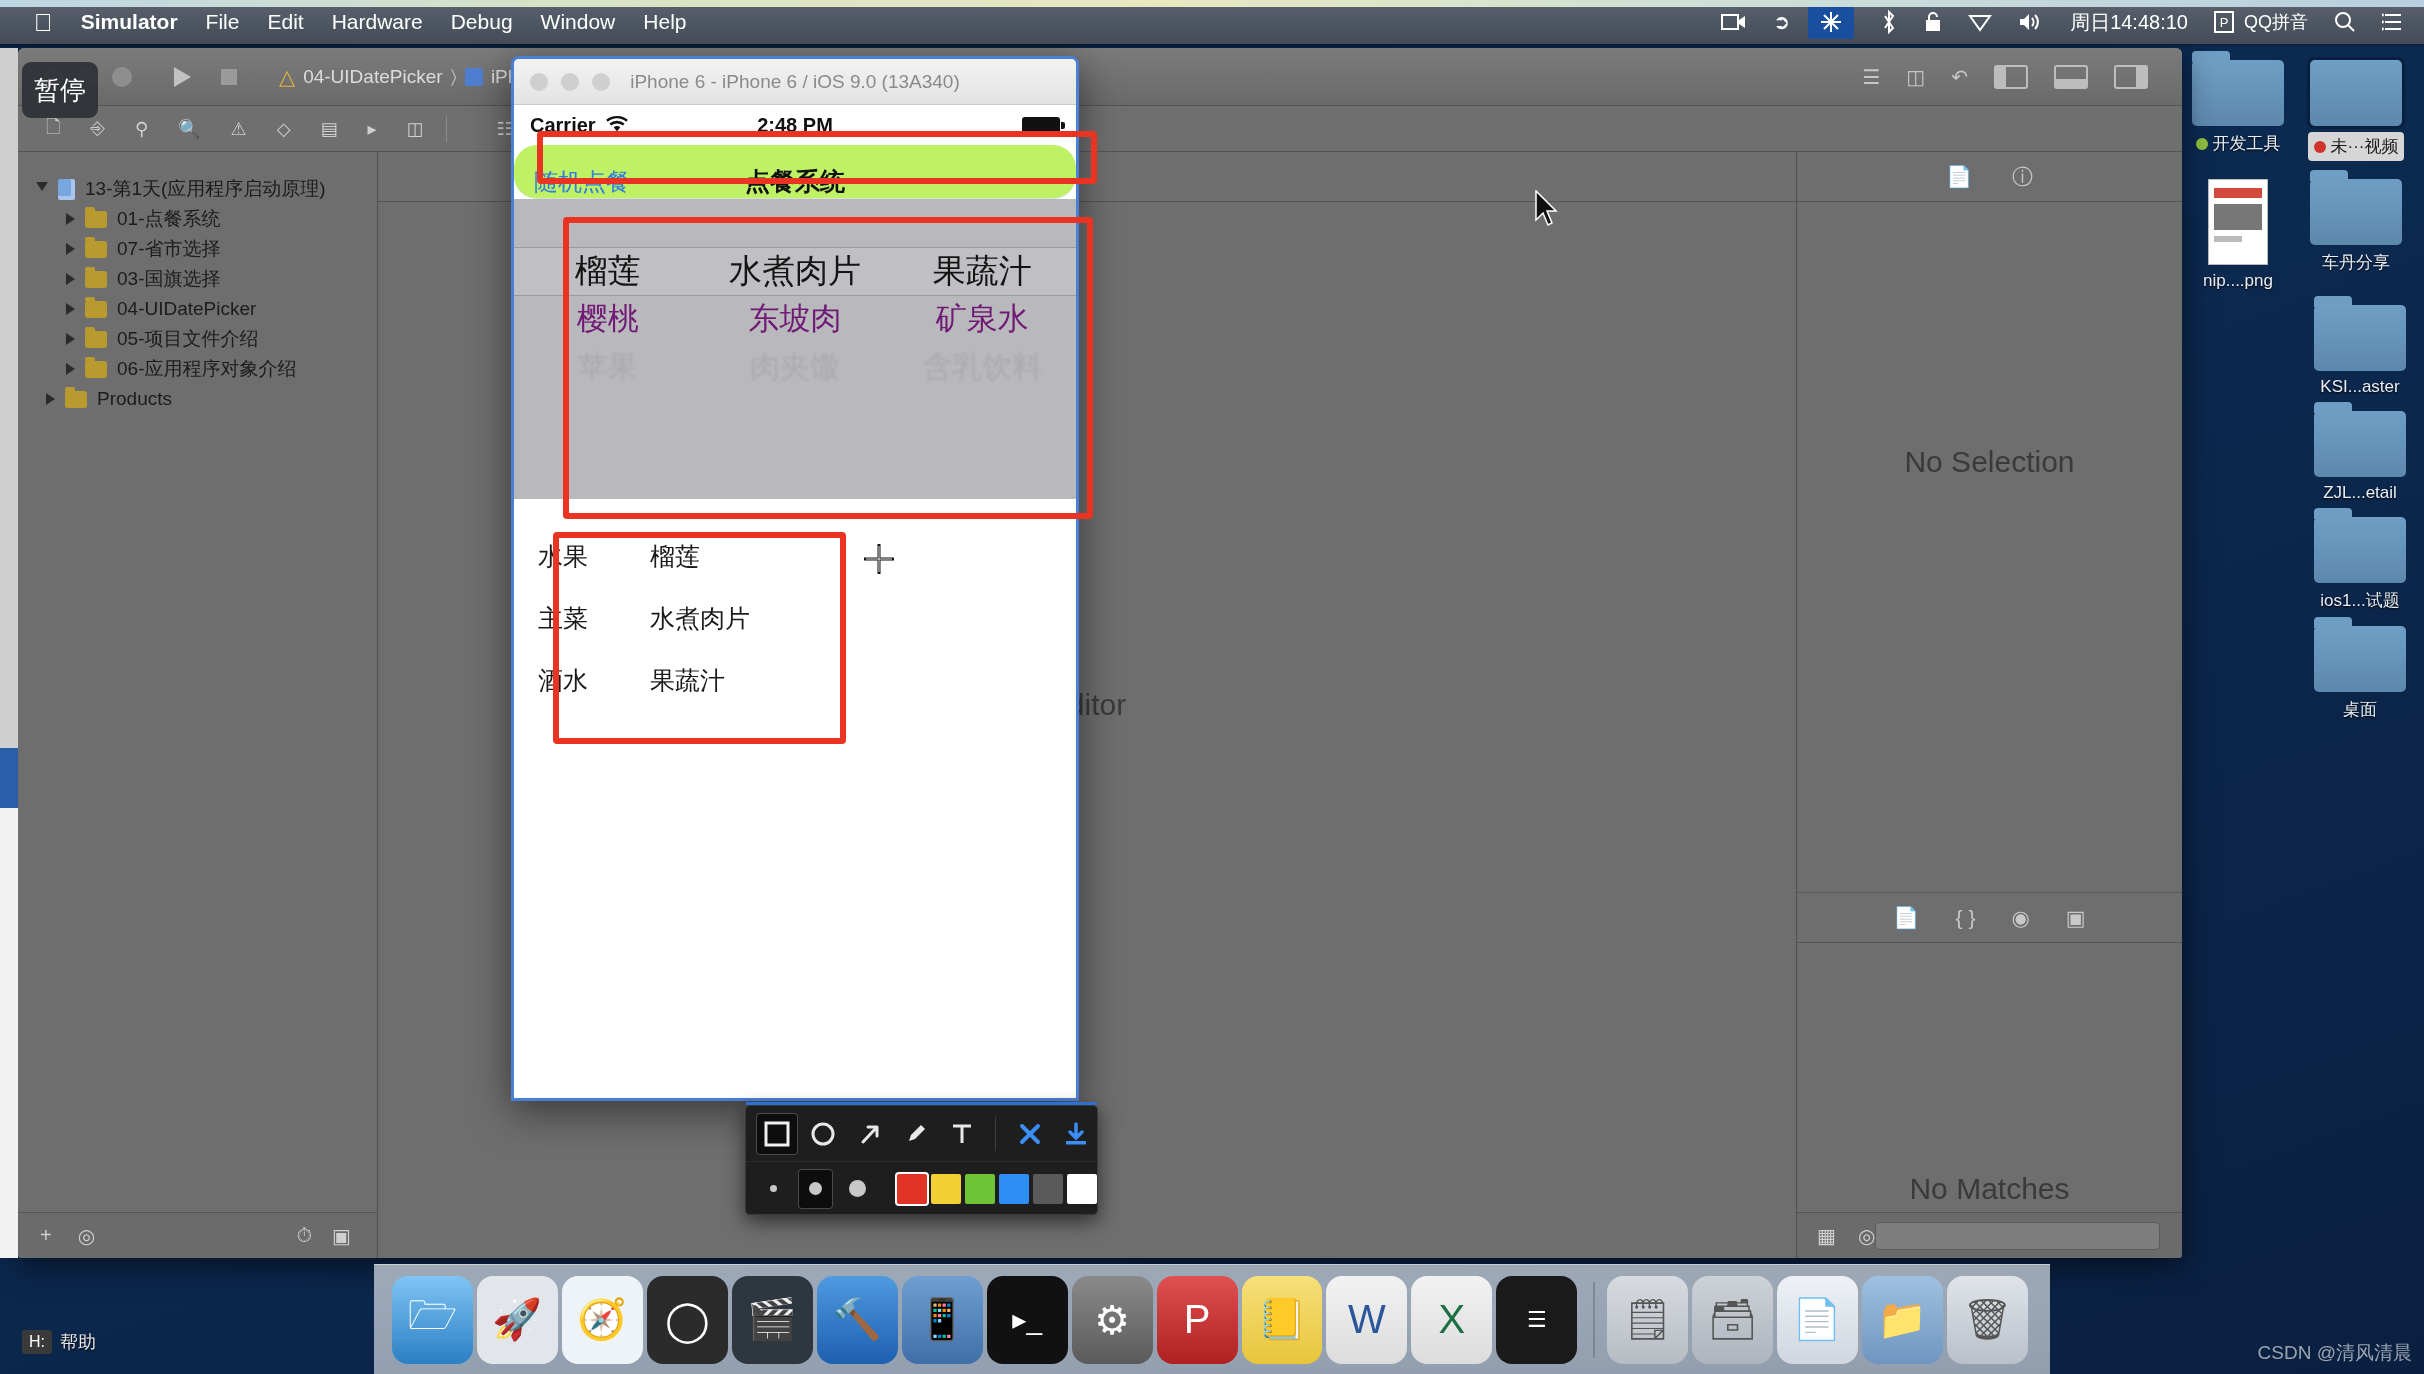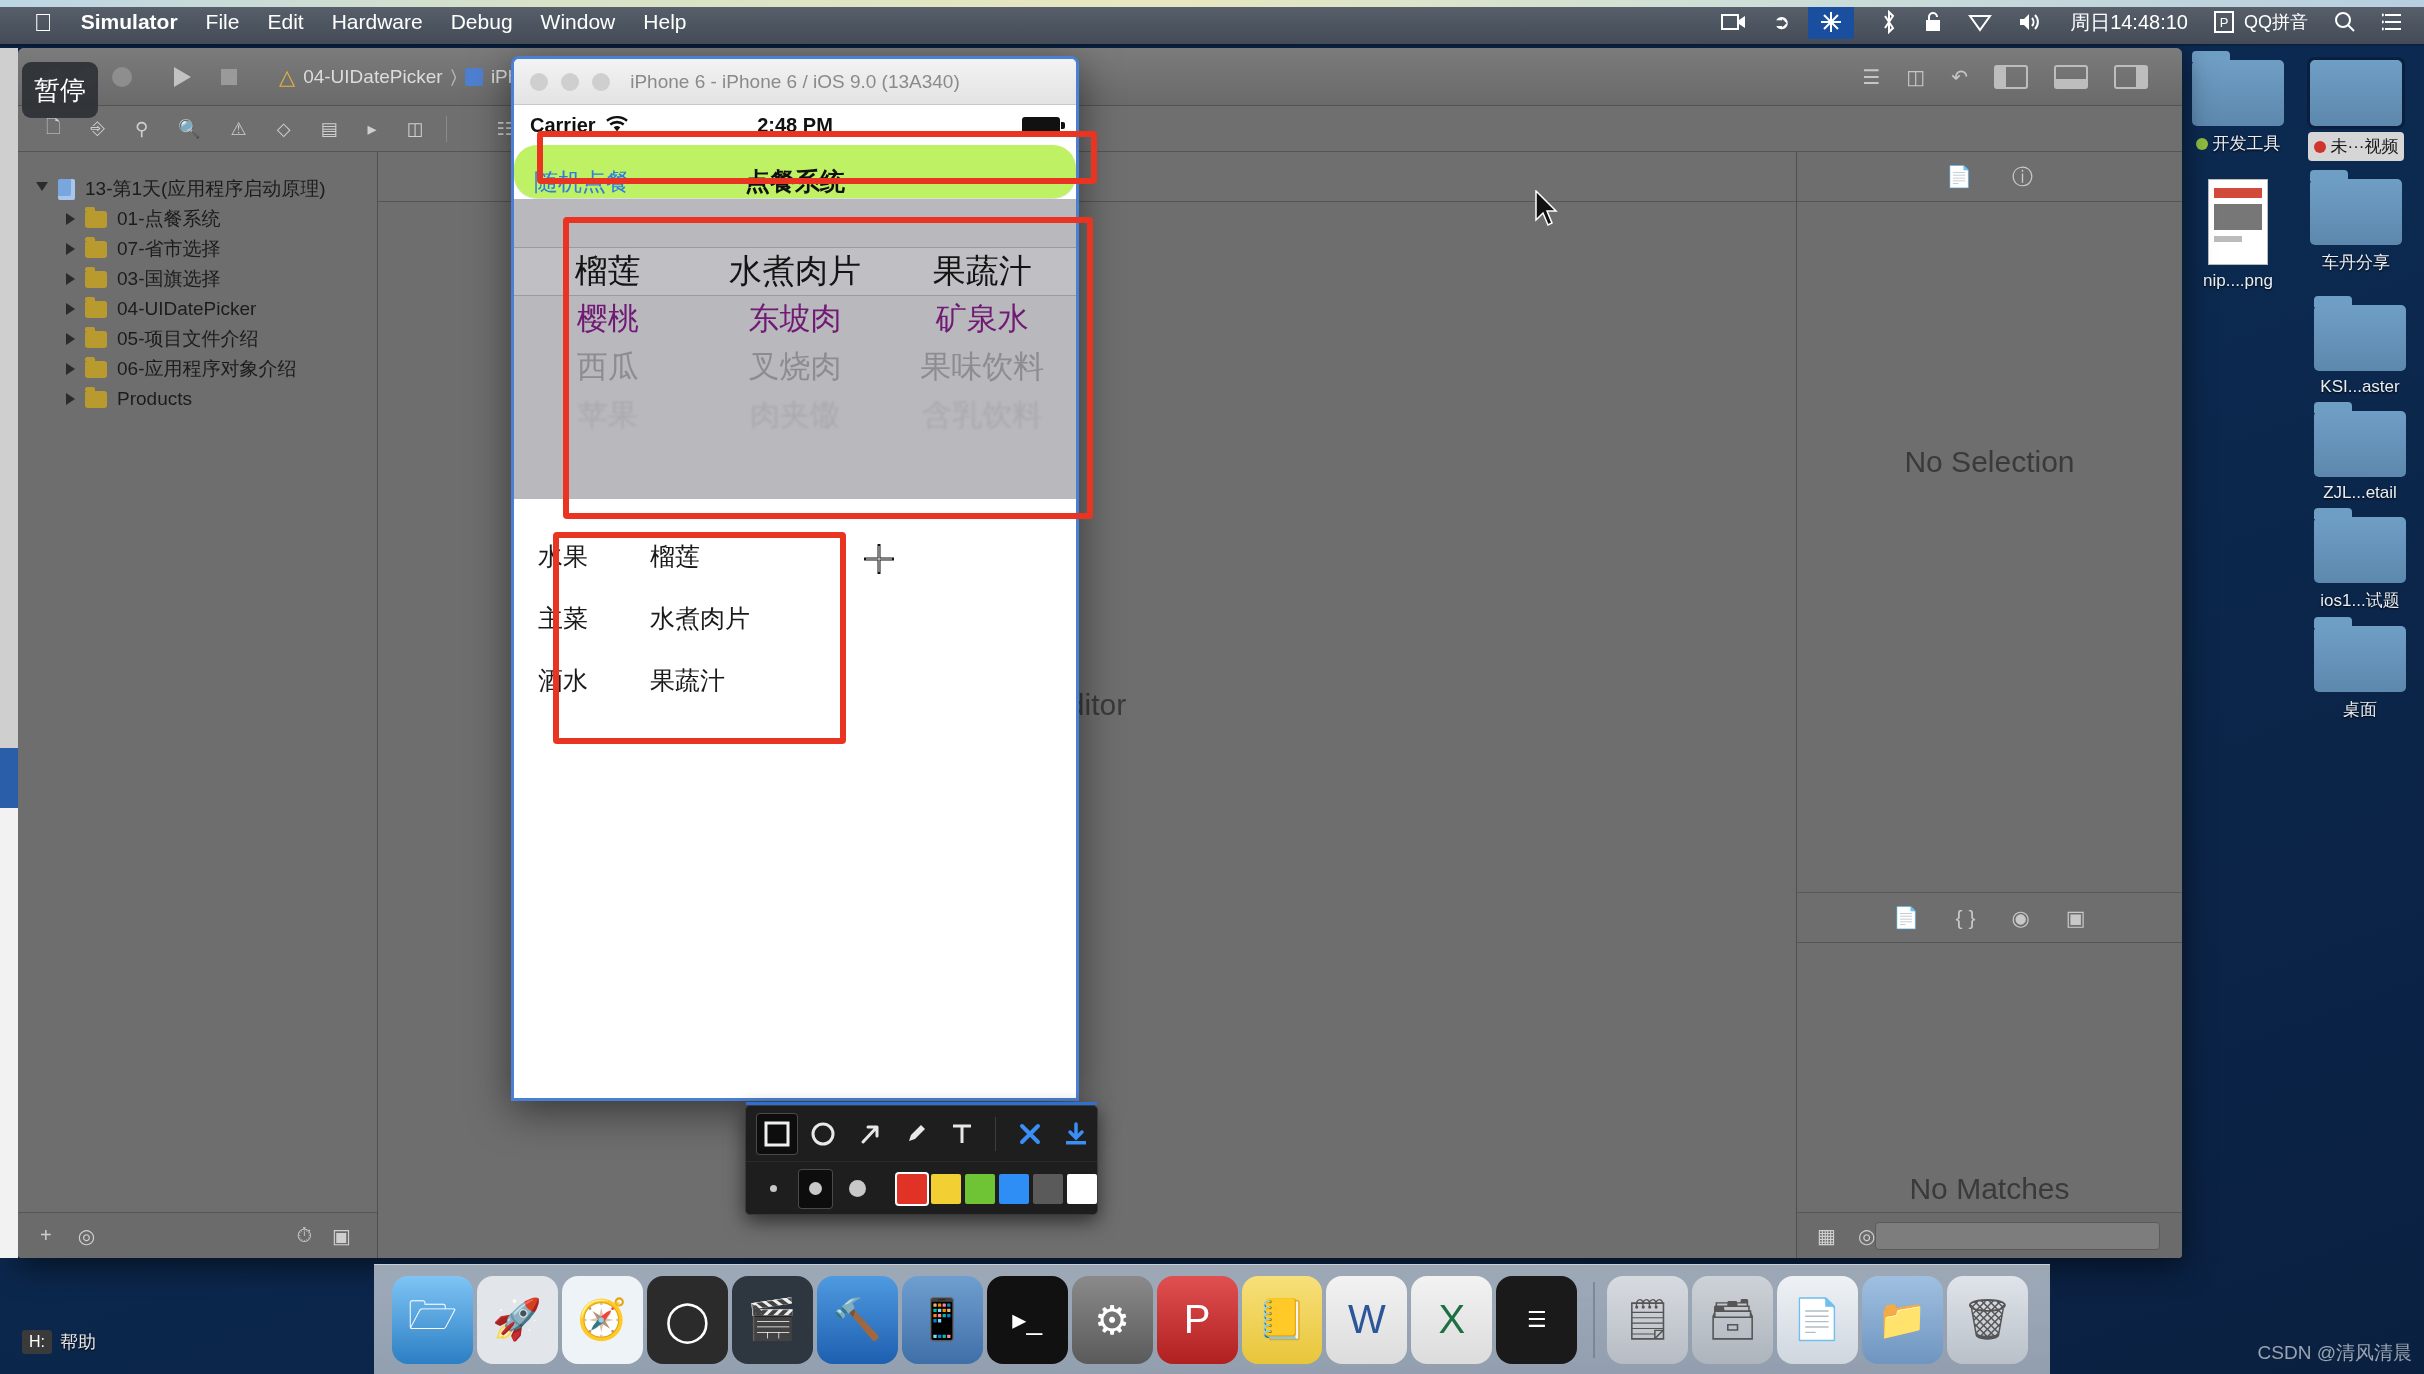--- a/index.html
+++ b/index.html
@@ -415,21 +415,21 @@
         <div class="tree-row" style="padding-left:48px">
           <span class="arrow"></span>
           <span class="folder"></span>
           <span class="lbl">05-项目文件介绍</span>
         </div>
         <div class="tree-row" style="padding-left:48px">
           <span class="arrow"></span>
           <span class="folder"></span>
           <span class="lbl">06-应用程序对象介绍</span>
         </div>
-        <div class="tree-row" style="padding-left:48px">
+        <div class="tree-row" style="padding-left:28px">
           <span class="arrow"></span>
           <span class="folder"></span>
           <span class="lbl">Products</span>
         </div>
 
         <div class="nav-footer">
           <div class="l">
             <span>+</span>
             <span>◎</span>
           </div>
@@ -502,25 +502,20 @@
       <div class="rowset" style="top:48px">
         <div class="prow sel">
           <div class="cell">榴莲</div>
           <div class="cell">水煮肉片</div>
           <div class="cell">果蔬汁</div>
         </div>
         <div class="prow d1">
           <div class="cell">樱桃</div>
           <div class="cell">东坡肉</div>
           <div class="cell">矿泉水</div>
-        </div>
-        <div class="prow d2">
-          <div class="cell">西瓜</div>
-          <div class="cell">叉烧肉</div>
-          <div class="cell">果味饮料</div>
         </div>
         <div class="prow d3">
           <div class="cell">苹果</div>
           <div class="cell">肉夹馓</div>
           <div class="cell">含乳饮料</div>
         </div>
       </div>
       <div class="selline" style="top:48px"></div>
       <div class="selline" style="top:96px"></div>
     </div>

